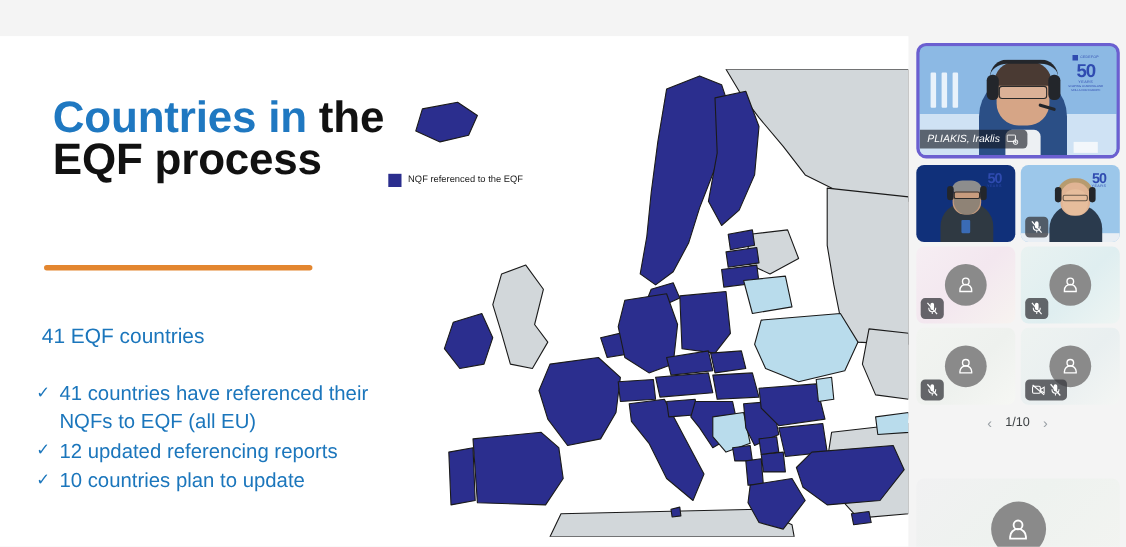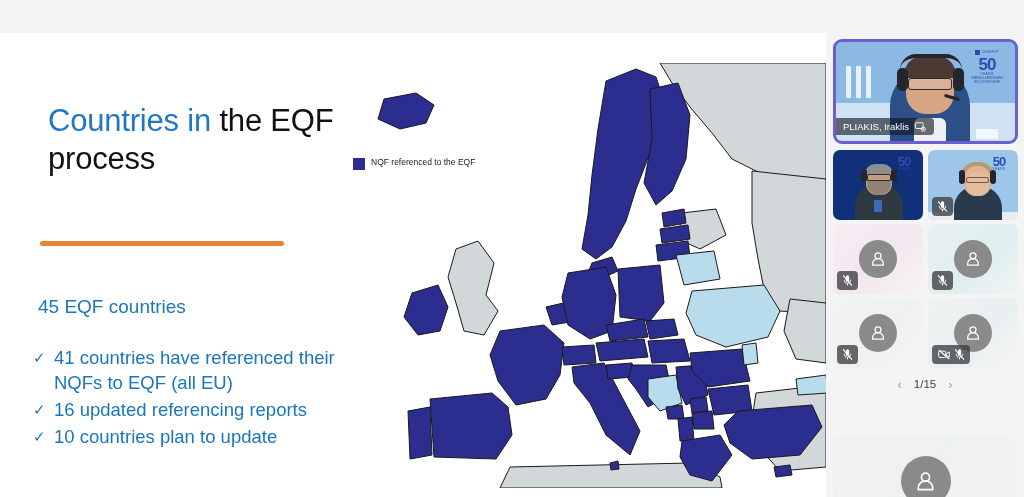--- a/index.html
+++ b/index.html
@@ -23,23 +23,22 @@
     background: #ffffff; overflow: hidden;
   }
   .slide {
     position: absolute; left: 0; top: 0; width: 826px; height: 432px;
     background: #ffffff;
   }
 
   
   .slide-title {
     position: absolute; left: 48px; top: 55px; width: 320px;
-    font-size: 31px; line-height: 38px; font-weight: 400; color: #111111;
+    font-size: 40px; line-height: 38px; font-weight: 700; color: #111111;
     letter-spacing: -0.2px;
-    margin-top: 14px;
   }
   .slide-title .hl { color: #1f78c1; }
 
   
   .orange-rule {
     position: absolute; left: 40px; top: 208px; width: 244px; height: 5px;
     background: #e3862f; border-radius: 3px;
   }
 
   
@@ -128,21 +127,21 @@
   .logo50 .lg-cap { font-size: 3.2px; letter-spacing: .2px; color:#2f4bb0; }
   .logo50 .lg-num { font-size: 17px; font-weight: 700; color:#2f4bb0; letter-spacing:-1px; margin-top: 1px; }
   .logo50 .lg-yr { font-size: 3.4px; color:#2f4bb0; letter-spacing:.4px; }
   .logo50 .lg-sub { font-size: 2.6px; color:#2f4bb0; margin-top: 1px; line-height: 1.25; }
 
   .name-chip {
     position: absolute; left: 0; bottom: 6px;
     display: flex; align-items: center; gap: 6px;
     padding: 3px 8px 3px 7px;
     background: rgba(20,22,30,.62); color: #ffffff;
-    font-size: 9.5px; border-radius: 0 4px 4px 0; white-space: nowrap;
+    font-size: 9.5px; border-radius: 0 4px 4px 0; white-space: nowrap; font-style: italic;
   }
 
   
   .tile-cam { width: 90px; height: 70px; }
   .cam-a { left: 7px;  top: 117px; background: #10307a; }
   .cam-b { left: 102px; top: 117px; background: #9cc7ea; }
   .cam-inner { position: absolute; inset: 0; overflow: hidden; }
   .ca-body { position:absolute; left: 22px; top: 34px; width: 48px; height: 36px; background:#2f3942; border-radius: 22px 22px 0 0;}
   .ca-head { position:absolute; left: 33px; top: 17px; width: 26px; height: 28px; background:#c89c7e; border-radius: 13px 13px 11px 11px;}
   .ca-hair { position:absolute; left: 32px; top: 14px; width: 28px; height: 10px; background:#8d8d8d; border-radius: 14px 14px 0 0;}
@@ -202,30 +201,30 @@
 
   <div class="stage">
     <div class="slide">
 
       <div class="slide-title">
         <span class="hl">Countries in</span><span> the EQF process</span>
       </div>
 
       <div class="orange-rule"></div>
 
-      <div class="lead">45 EQF countries</div>
+      <div class="lead">41 EQF countries</div>
 
       <div class="bullets">
         <div class="bullet">
           <span class="tick">✓</span>
           <span class="btxt">41 countries have referenced their NQFs to EQF (all EU)</span>
         </div>
         <div class="bullet">
           <span class="tick">✓</span>
-          <span class="btxt">16 updated referencing reports</span>
+          <span class="btxt">12 updated referencing reports</span>
         </div>
         <div class="bullet">
           <span class="tick">✓</span>
           <span class="btxt">10 countries plan to update</span>
         </div>
       </div>
 
       <div class="legend">
         <div class="legend-row">
           <span class="legend-sw" style="background:#2b2e8e"></span>
@@ -442,21 +441,21 @@
           <path d="M7 1.3a2.1 2.1 0 0 1 2.1 2.1v4.2A2.1 2.1 0 0 1 7 9.7a2.1 2.1 0 0 1-2.1-2.1V3.4A2.1 2.1 0 0 1 7 1.3z" fill="#ffffff"></path>
           <path d="M3 7.1v.6a4 4 0 0 0 8 0v-.6" fill="none" stroke="#ffffff" stroke-width="1.2"></path>
           <path d="M7 11.7v2.6" stroke="#ffffff" stroke-width="1.2"></path>
           <path d="M1.4 1.4l11.2 13" stroke="#ffffff" stroke-width="1.4"></path>
         </svg>
       </div>
     </div>
 
     <div class="pager">
       <span class="arw">‹</span>
-      <span class="pg">1/15</span>
+      <span class="pg">1/10</span>
       <span class="arw">›</span>
     </div>
 
     <div class="tile tile-wide">
       <div class="avatar-circle">
         <svg width="27" height="27" viewBox="0 0 24 24">
           <circle cx="12" cy="8.2" r="3.6" fill="none" stroke="#ffffff" stroke-width="1.5"></circle>
           <path d="M5.6 19.2v-1.4a6.4 6.4 0 0 1 12.8 0v1.4z" fill="none" stroke="#ffffff" stroke-width="1.5"></path>
         </svg>
       </div>

